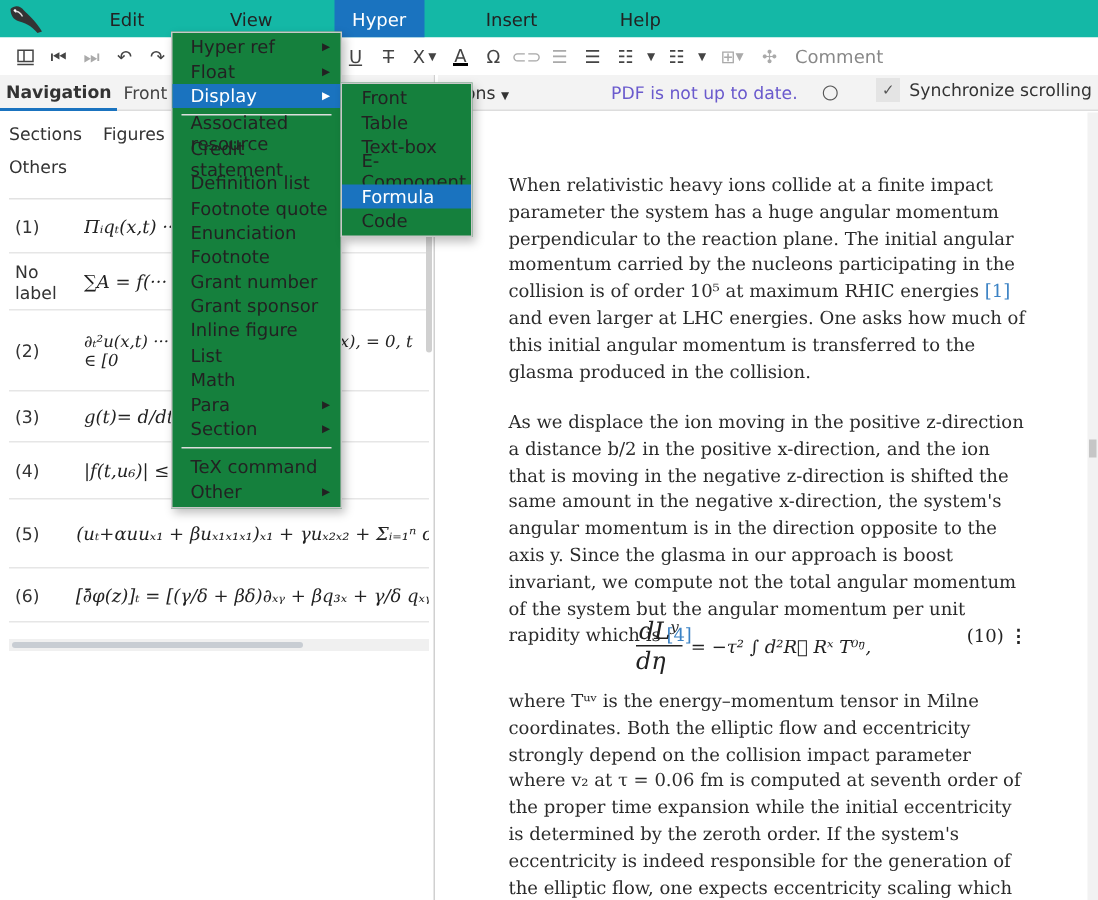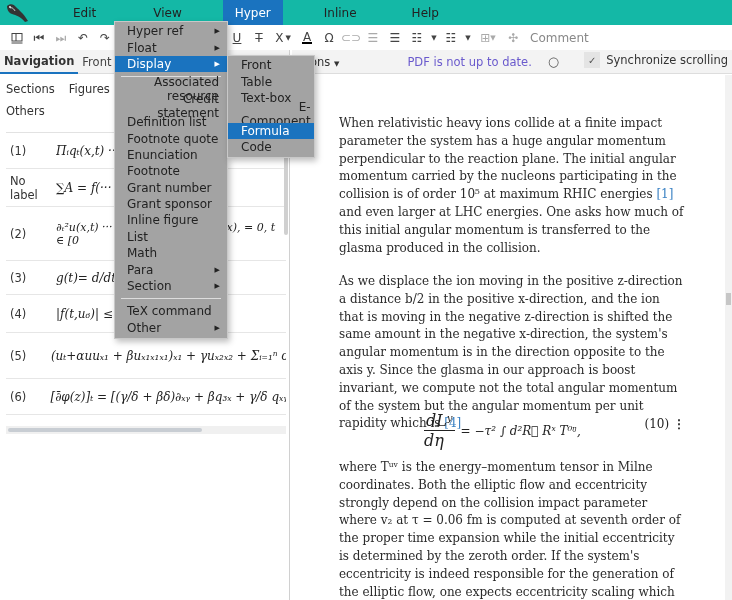--- a/index.html
+++ b/index.html
@@ -46,41 +46,41 @@
   .doc .link { color: #3b82c4; }
   .equation { position: absolute; left: 46px; top: 330px; width: 346px; height: 42px; font-family: "DejaVu Serif", "Liberation Serif", serif; font-size: 12px; }
   .eq-body { position: absolute; left: 85px; top: 6px; display: flex; align-items: center; font-style: italic; }
   .frac { display: inline-flex; flex-direction: column; margin-right: 6px; font-size: 16px; }
   .frac .num { border-bottom: 1px solid #222; padding: 0 2px; }
   .eq-num { position: absolute; right: 0; top: 12px; font-style: normal; }
   .right-scroll { position: absolute; left: 725px; top: 75px; width: 7px; height: 525px; background: #f2f2f2; }
   .right-scroll-thumb { position: absolute; left: 1px; top: 218px; width: 5px; height: 12px; background: #c6c6c6; }
 
   
-  .dropdown { position: absolute; background: #a3a3a3; border: 1px solid #c8c8c8; box-shadow: 2px 3px 6px rgba(0,0,0,0.25); font-size: 12px; text-align: right; }
+  .dropdown { position: absolute; background: #15803d; border: 1px solid #c8c8c8; box-shadow: 2px 3px 6px rgba(0,0,0,0.25); font-size: 12px; }
   .dd-item { height: 16.4px; display: flex; align-items: center; padding-left: 12px; padding-right: 8px; position: relative; color: #222; }
   .dd-item.selected { background: #1a73bf; color: #fff; }
   .dd-item .arrow { position: absolute; right: 7px; font-size: 7px; }
   .dd-sep { height: 1px; background: #ddd; margin: 4px 6px; }
 </style>
 </head>
 <body>
 
 <div class="menubar">
   <div class="logo">
     <svg width="26" height="22" viewBox="0 0 26 22">
       <path d="M3 4 C6 1 10 2 12 5 C15 8 19 11 24 19 L21 20 C17 15 12 13 8 12 C5 11 3 8 3 4 Z" fill="#333"></path>
       <path d="M6 6 C8 5 10 7 11 9" stroke="#ddd" stroke-width="1" fill="none"></path>
       <circle cx="6" cy="5" r="0.9" fill="#fff"></circle>
     </svg>
   </div>
   <div class="menu-item" style="margin-left:0px;">Edit</div>
   <div class="menu-item" style="margin-left:4px;">View</div>
   <div class="menu-item active" style="margin-left:0px;">Hyper</div>
-  <div class="menu-item" style="margin-left:0px;">Inline</div>
+  <div class="menu-item" style="margin-left:0px;">Insert</div>
   <div class="menu-item" style="margin-left:2px;">Help</div>
 </div>
 
 <div class="toolbar">
   <div class="tb-btn">
     <svg width="12" height="12" viewBox="0 0 12 12">
         <rect x="1" y="1.5" width="10" height="7.5" fill="none" stroke="#444"></rect>
         <line x1="5" y1="1.5" x2="5" y2="9" stroke="#444"></line>
         <line x1="0.5" y1="11" x2="11.5" y2="11" stroke="#444"></line>
       </svg>

